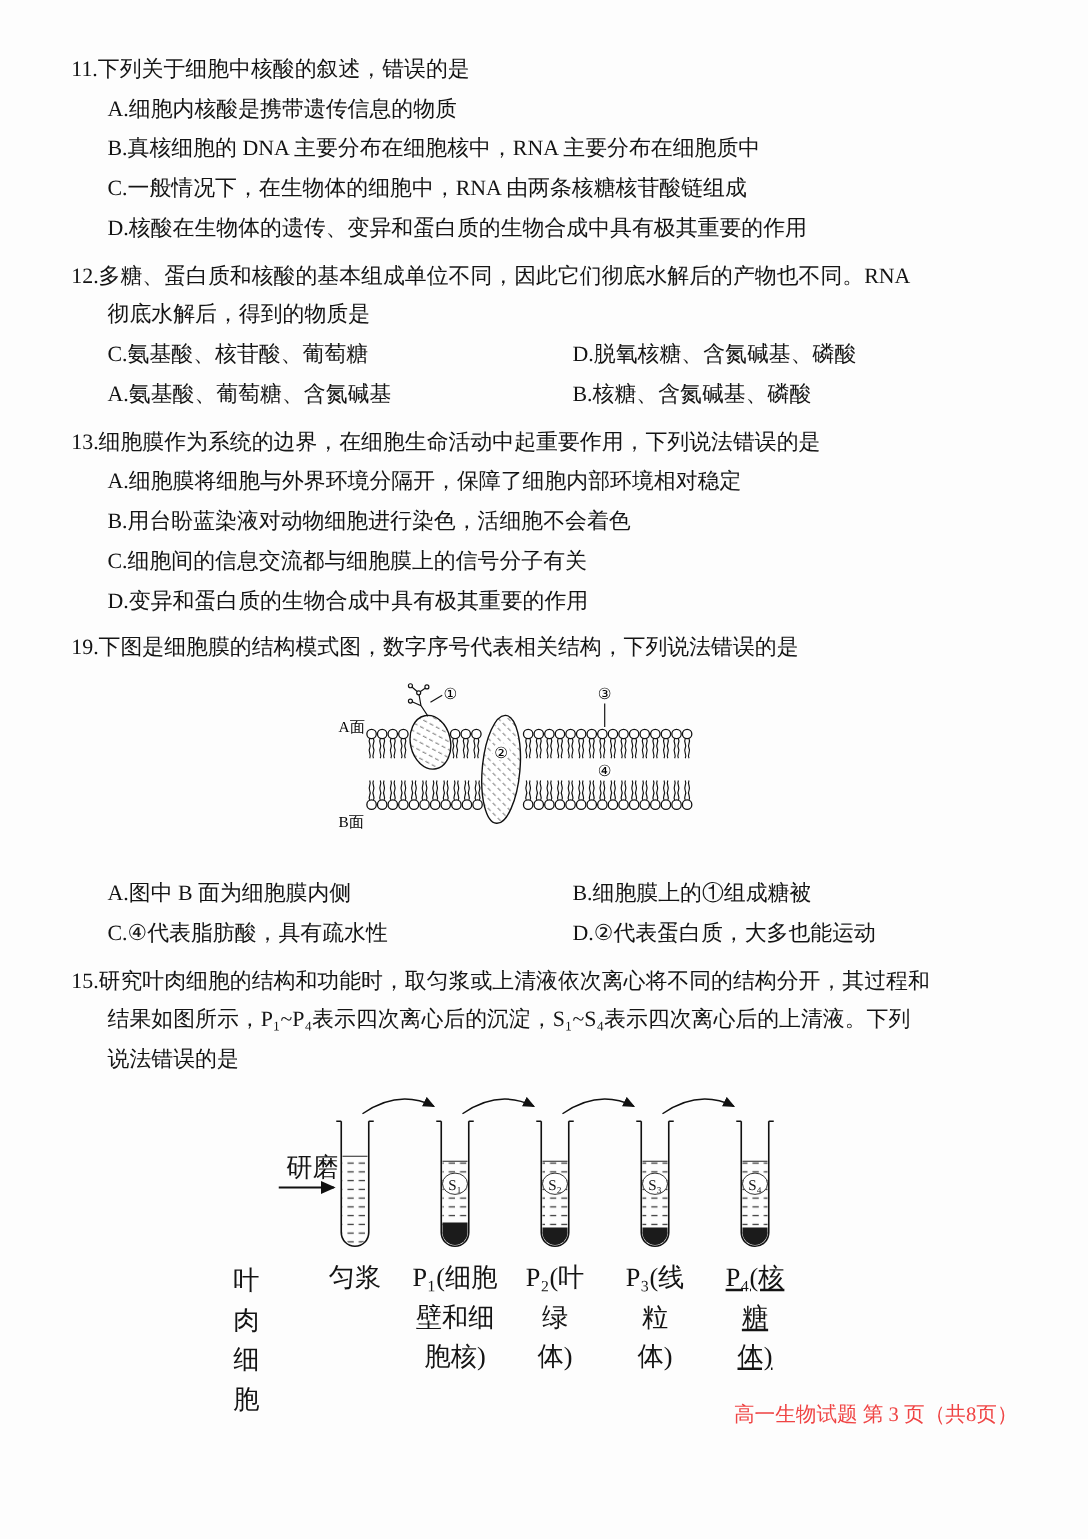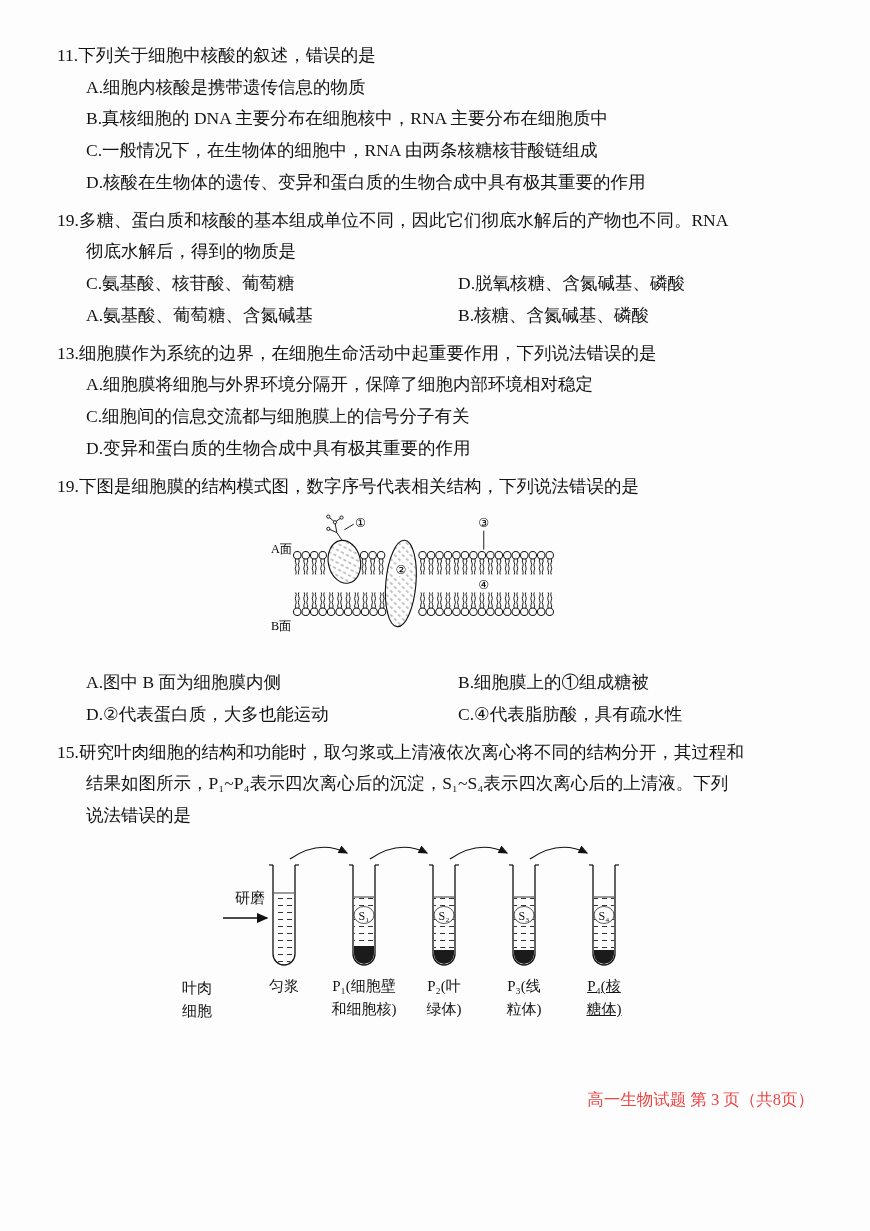--- a/index.html
+++ b/index.html
@@ -7,55 +7,56 @@
        font-family:"Liberation Serif","DejaVu Serif",serif;font-size:17.5px}
   .page{padding:40px 56px 24px 57px}
   .q{margin:0 0 6px 0}
   .stem{padding-left:29px;text-indent:-29px;line-height:1.8;margin:0}
   .stem-cont{margin:0 0 0 29px;line-height:1.8;padding:0;text-indent:0}
   .opt{margin:0 0 0 29px;line-height:1.82}
   .opt-row{display:grid;grid-template-columns:372px auto;margin-left:29px}
   .opt-row .opt{margin-left:0}
   .membrane-fig{margin:8px 0 6px 212px}
   .centri-fig{position:relative;width:520px;height:198px;margin:8px 0 0 112px}
-  .fig-label{position:absolute;font-size:15px;line-height:1.5;text-align:center}
+  .fig-label{position:absolute;font-size:21px;line-height:1.5;text-align:center}
   svg text{font-family:inherit}
   .marker{font-family:"DejaVu Sans",sans-serif;font-size:13px;text-anchor:middle}
   .sidelabel{font-size:13px}
   .footer{text-align:right;margin-top:52px;font-size:16.5px;color:#ef4444}
 </style>
 </head>
 <body>
 
 <main class="page">
 
   <section class="q">
     <p class="stem">11.下列关于细胞中核酸的叙述，错误的是</p>
     <p class="opt">A.细胞内核酸是携带遗传信息的物质</p>
     <p class="opt">B.真核细胞的 DNA 主要分布在细胞核中，RNA 主要分布在细胞质中</p>
     <p class="opt">C.一般情况下，在生物体的细胞中，RNA 由两条核糖核苷酸链组成</p>
     <p class="opt">D.核酸在生物体的遗传、变异和蛋白质的生物合成中具有极其重要的作用</p>
   </section>
 
   <section class="q">
-    <p class="stem">19.多糖、蛋白质和核酸的基本组成单位不同，因此它们彻底水解后的产物也不同。RNA</p>
+    <p class="stem">12.多糖、蛋白质和核酸的基本组成单位不同，因此它们彻底水解后的产物也不同。RNA</p>
     <p class="stem-cont">彻底水解后，得到的物质是</p>
     <div class="opt-row">
       <p class="opt">C.氨基酸、核苷酸、葡萄糖</p>
       <p class="opt">D.脱氧核糖、含氮碱基、磷酸</p>
     </div>
     <div class="opt-row">
       <p class="opt">A.氨基酸、葡萄糖、含氮碱基</p>
       <p class="opt">B.核糖、含氮碱基、磷酸</p>
     </div>
   </section>
 
   <section class="q">
     <p class="stem">13.细胞膜作为系统的边界，在细胞生命活动中起重要作用，下列说法错误的是</p>
     <p class="opt">A.细胞膜将细胞与外界环境分隔开，保障了细胞内部环境相对稳定</p>
+    <p class="opt">B.用台盼蓝染液对动物细胞进行染色，活细胞不会着色</p>
     <p class="opt">C.细胞间的信息交流都与细胞膜上的信号分子有关</p>
     <p class="opt">D.变异和蛋白质的生物合成中具有极其重要的作用</p>
   </section>
 
   <section class="q">
     <p class="stem">19.下图是细胞膜的结构模式图，数字序号代表相关结构，下列说法错误的是</p>
 
     <div class="membrane-fig">
       <svg viewBox="0 0 310 155" width="292" height="146">
         <defs>
@@ -154,22 +155,22 @@
         <text class="marker" x="228" y="18">③</text>
         <text class="marker" x="228" y="84">④</text>
       </svg>
     </div>
 
     <div class="opt-row">
       <p class="opt">A.图中 B 面为细胞膜内侧</p>
       <p class="opt">B.细胞膜上的①组成糖被</p>
     </div>
     <div class="opt-row">
+      <p class="opt">C.④代表脂肪酸，具有疏水性</p>
       <p class="opt">D.②代表蛋白质，大多也能运动</p>
-      <p class="opt">C.④代表脂肪酸，具有疏水性</p>
     </div>
   </section>
 
   <section class="q">
     <p class="stem">15.研究叶肉细胞的结构和功能时，取匀浆或上清液依次离心将不同的结构分开，其过程和</p>
     <p class="stem-cont">结果如图所示，P₁~P₄表示四次离心后的沉淀，S₁~S₄表示四次离心后的上清液。下列</p>
     <p class="stem-cont">说法错误的是</p>
 
     <div class="centri-fig">
       <svg id="centri-svg" viewBox="0 0 520 198" width="520" height="198" style="position:absolute;left:0;top:0">

